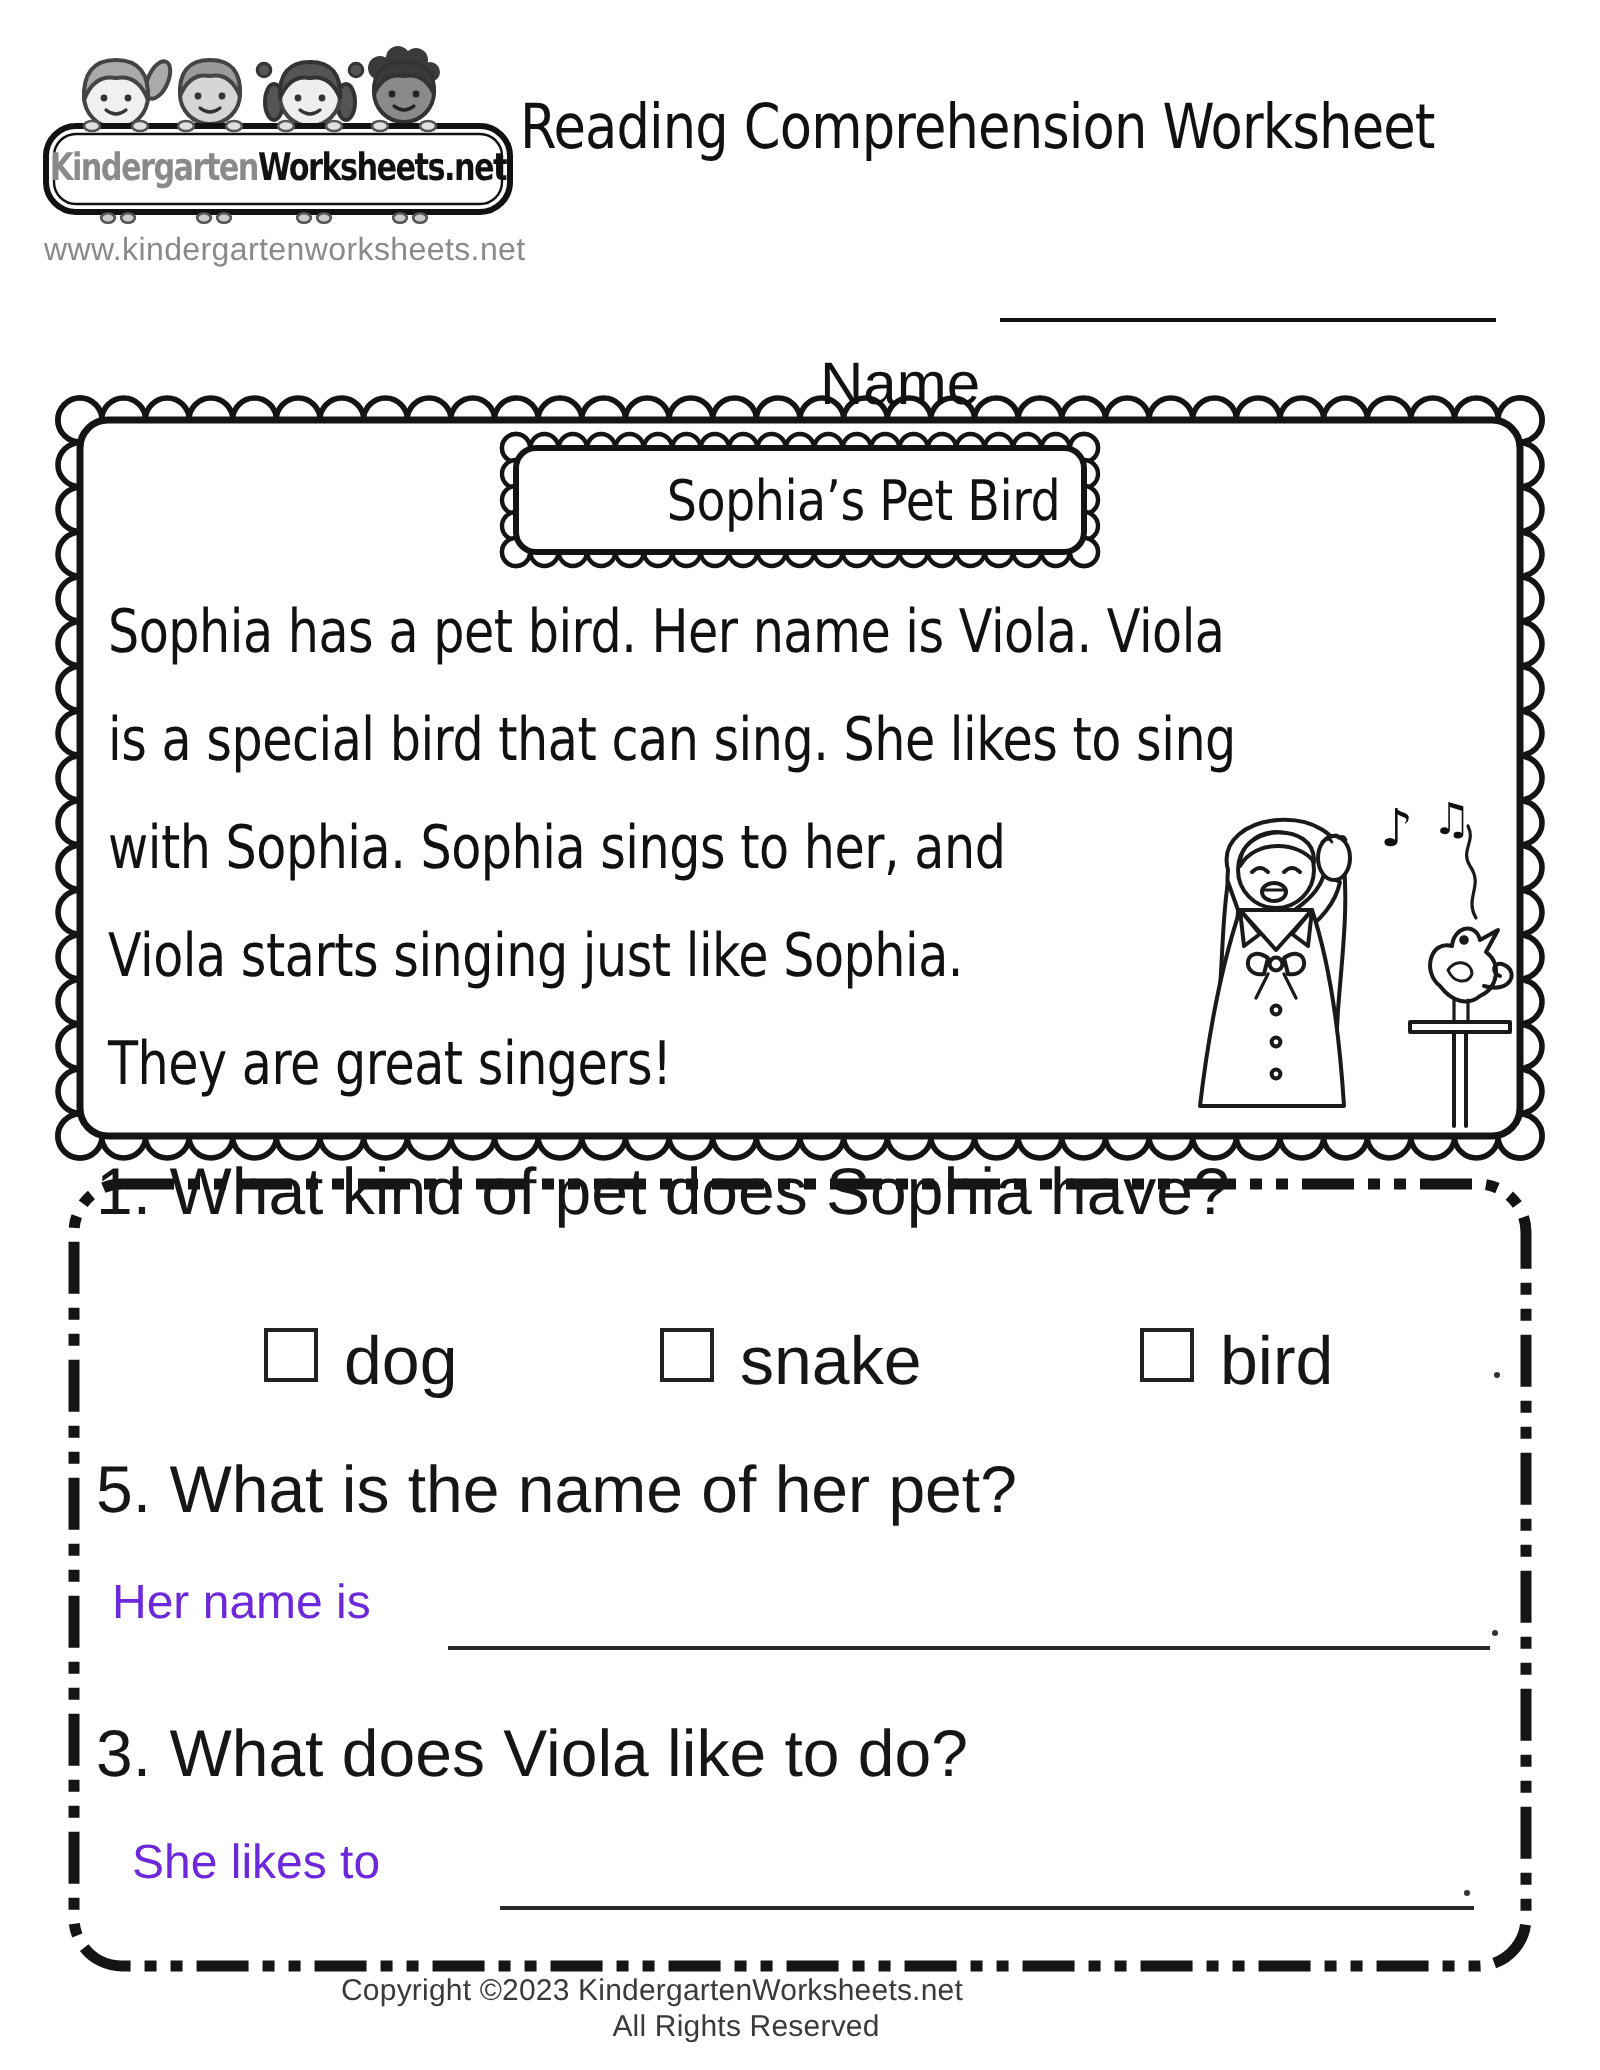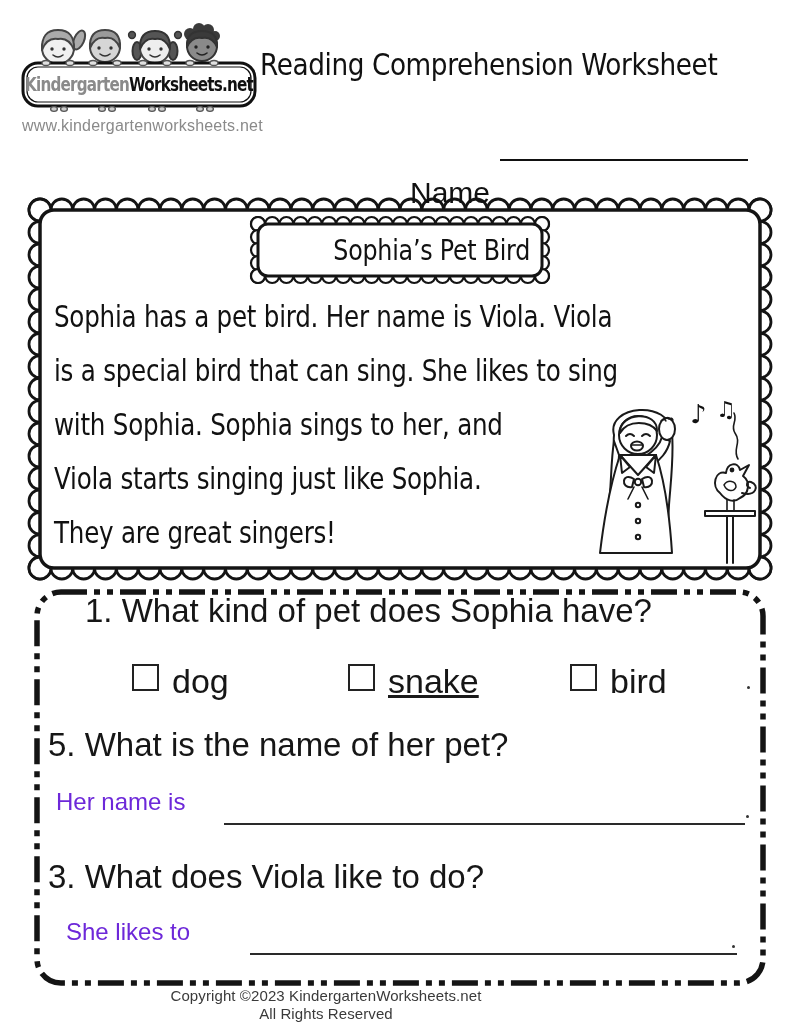--- a/index.html
+++ b/index.html
@@ -369,28 +369,28 @@
     <circle cx="154" cy="77" r="1.4" fill="#1a1a1a"></circle>
     <path d="M164,100 C178,104 182,92 173,89 C169,88 167,93 172,95" fill="none"></path>
     <path d="M149,107 L149,118 M156,107 L156,118" fill="none" stroke-width="1.6"></path>
 
     <path d="M160,66 C154,56 164,50 157,40 C152,32 160,28 156,20" fill="none" stroke-width="1.6"></path>
   </g>
   <text x="112" y="30" font-size="26" fill="#111" font-family="DejaVu Sans, sans-serif">♪</text>
   <text x="138" y="24" font-size="22" fill="#111" font-family="DejaVu Sans, sans-serif">♫</text>
 </svg>
 
-<div class="abs ui-font question nowrap" style="top:592px;margin-left:37px;">1. What kind of pet does Sophia have?</div>
+<div class="abs ui-font question nowrap" style="top:577px;">1. What kind of pet does Sophia have?</div>
 
 <div id="options-row" class="abs">
   <div class="option" style="left:132px;">
     <span class="checkbox"></span>
     <span class="opt-label ui-font">dog</span>
   </div>
-  <div class="option" style="left:348px;text-decoration:underline;">
+  <div class="option" style="left:330px;">
     <span class="checkbox"></span>
     <span class="opt-label ui-font">snake</span>
   </div>
   <div class="option" style="left:570px;">
     <span class="checkbox"></span>
     <span class="opt-label ui-font">bird</span>
   </div>
 </div>
 <div class="abs stray-dot" style="left:747px;top:686px;"></div>
 
@@ -398,13 +398,13 @@
 <div class="abs ui-font fill-prompt nowrap" style="left:56px;top:788px;">Her name is</div>
 <div class="abs fill-line" style="left:224px;top:790px;width:521px;height:33px;"></div>
 <div class="abs stray-dot" style="left:746px;top:815px;"></div>
 
 <div class="abs ui-font question nowrap" style="top:858px;">3. What does Viola like to do?</div>
 <div class="abs ui-font fill-prompt nowrap" style="left:66px;top:918px;">She likes to</div>
 <div class="abs fill-line" style="left:250px;top:920px;width:487px;height:33px;"></div>
 <div class="abs stray-dot" style="left:732px;top:945px;"></div>
 
 <div class="abs ui-font footer-line" style="top:987px;">Copyright ©2023 KindergartenWorksheets.net</div>
-<div class="abs ui-font footer-line" style="top:1005px;">All Rights Reserved</div>
+<div class="abs ui-font footer-line" style="top:1005px;padding-left:47px;">All Rights Reserved</div>
 
 </body></html>

